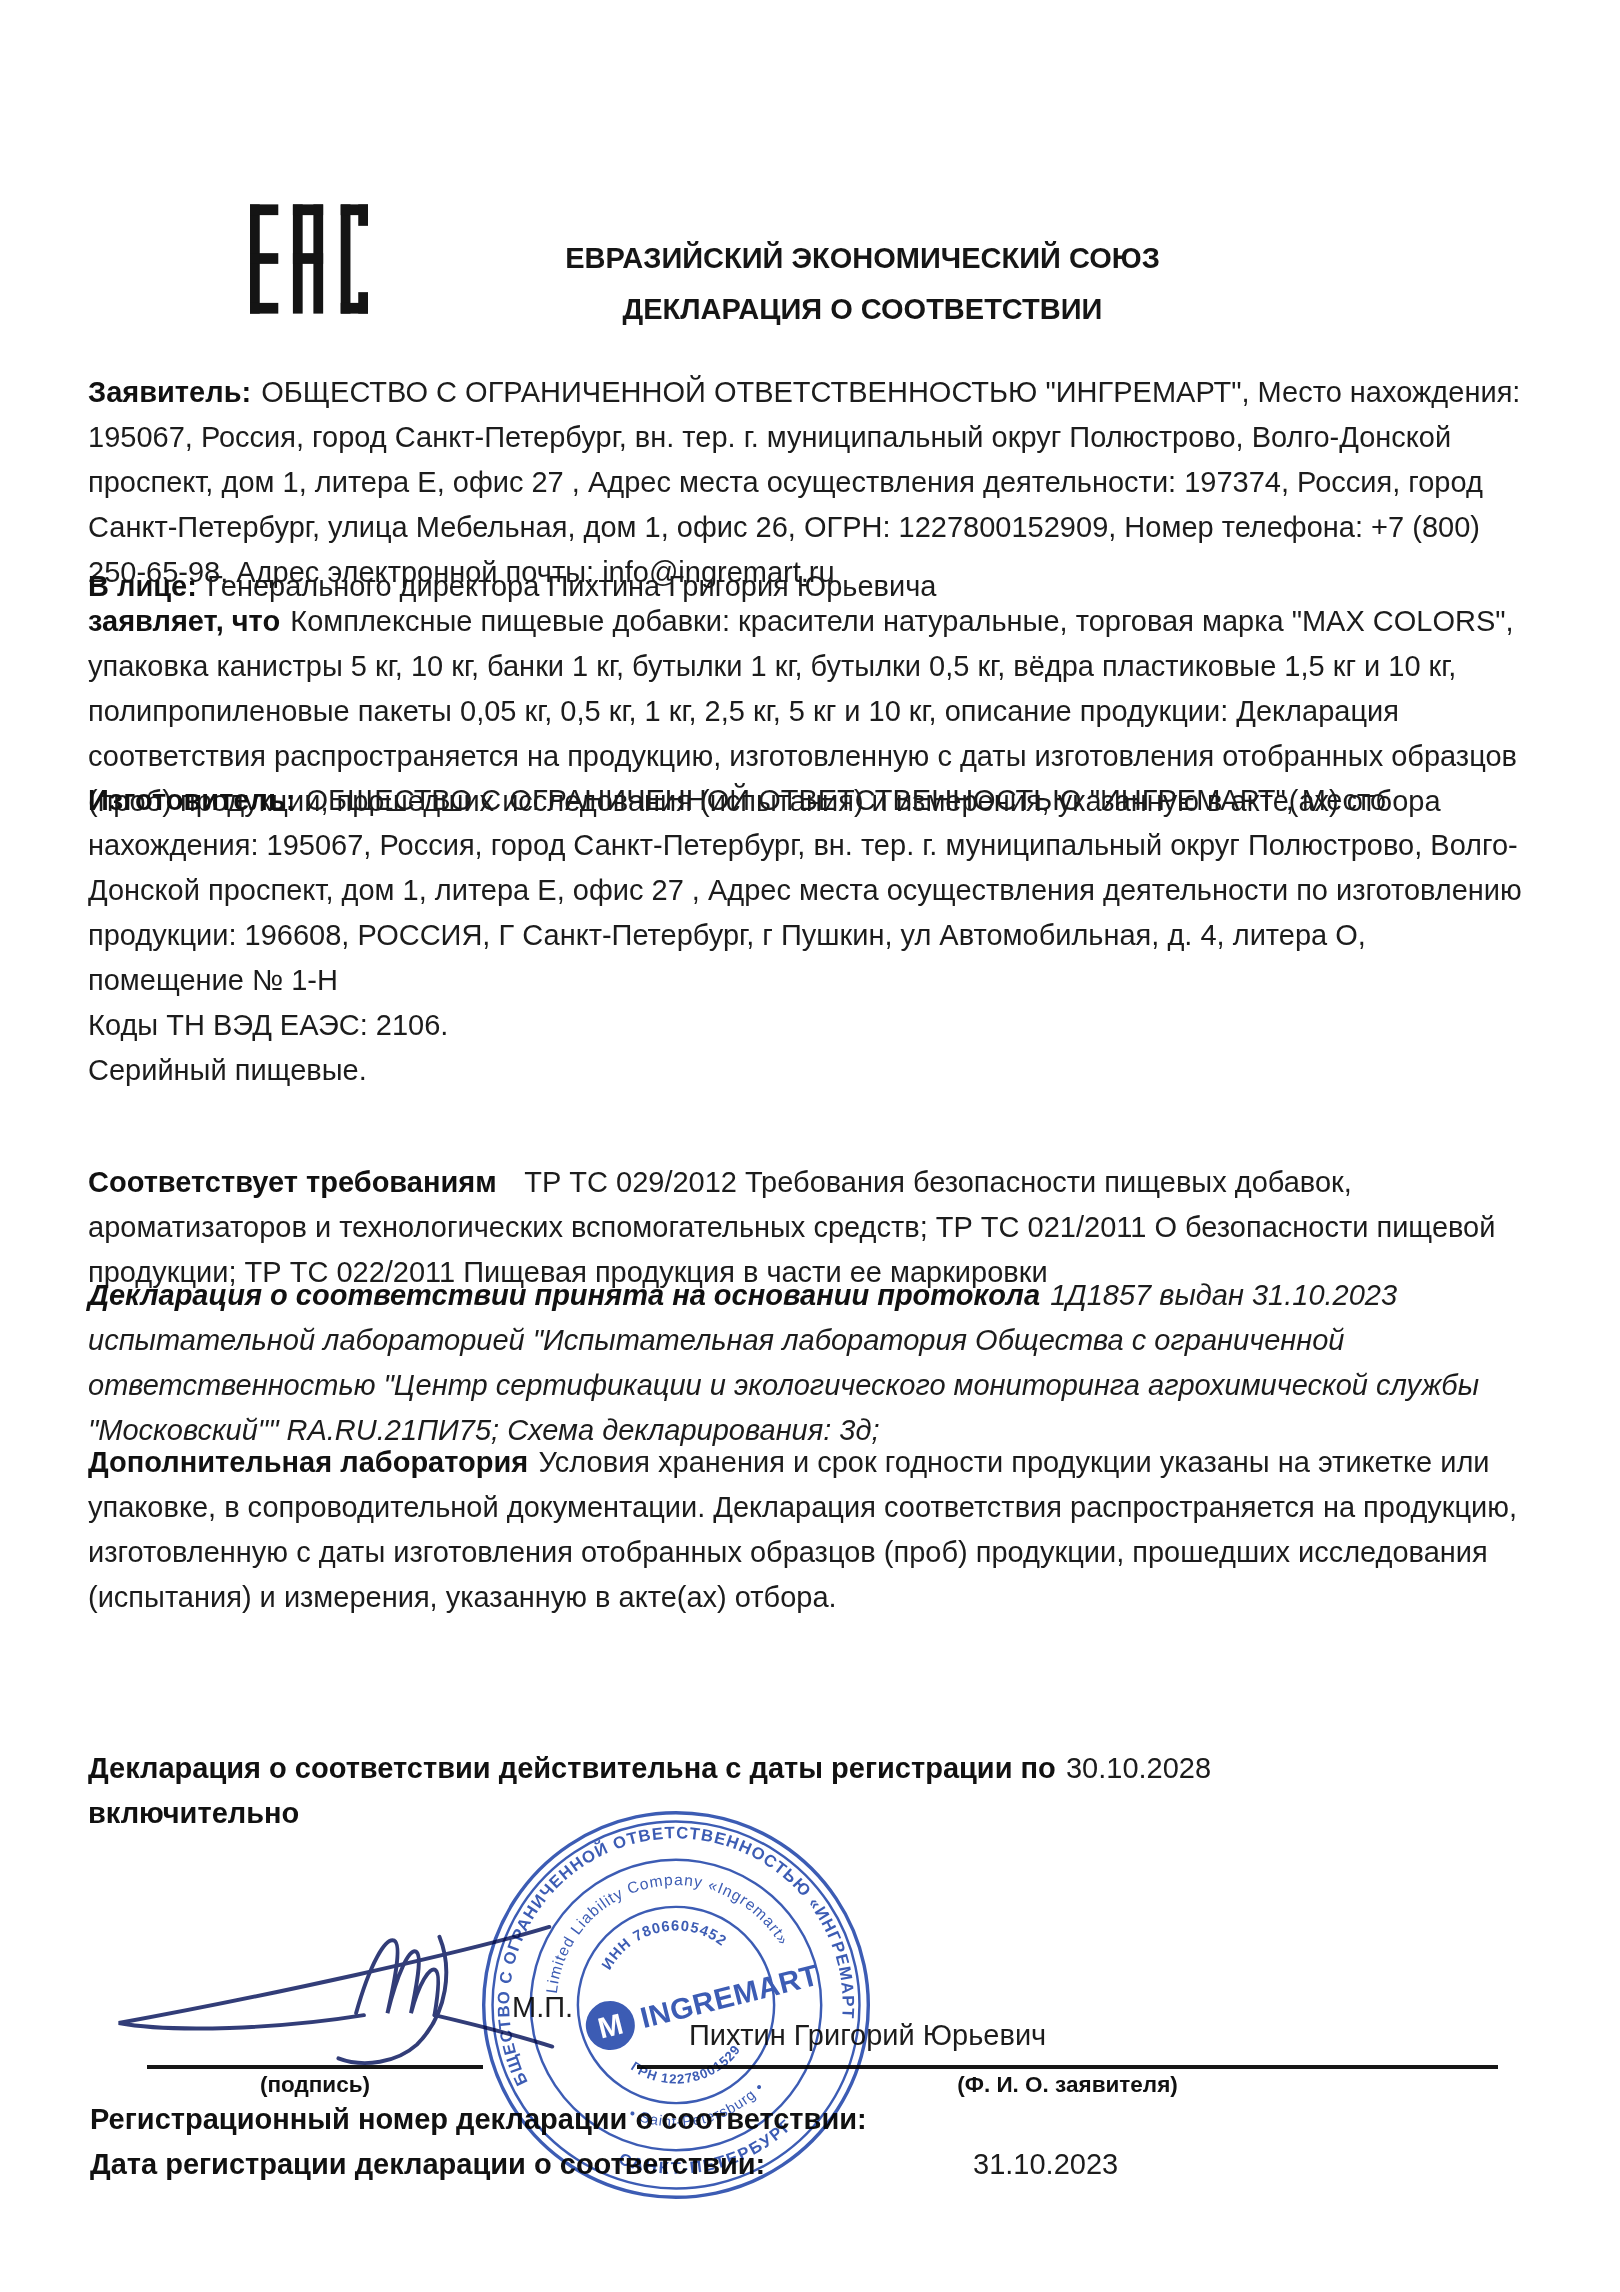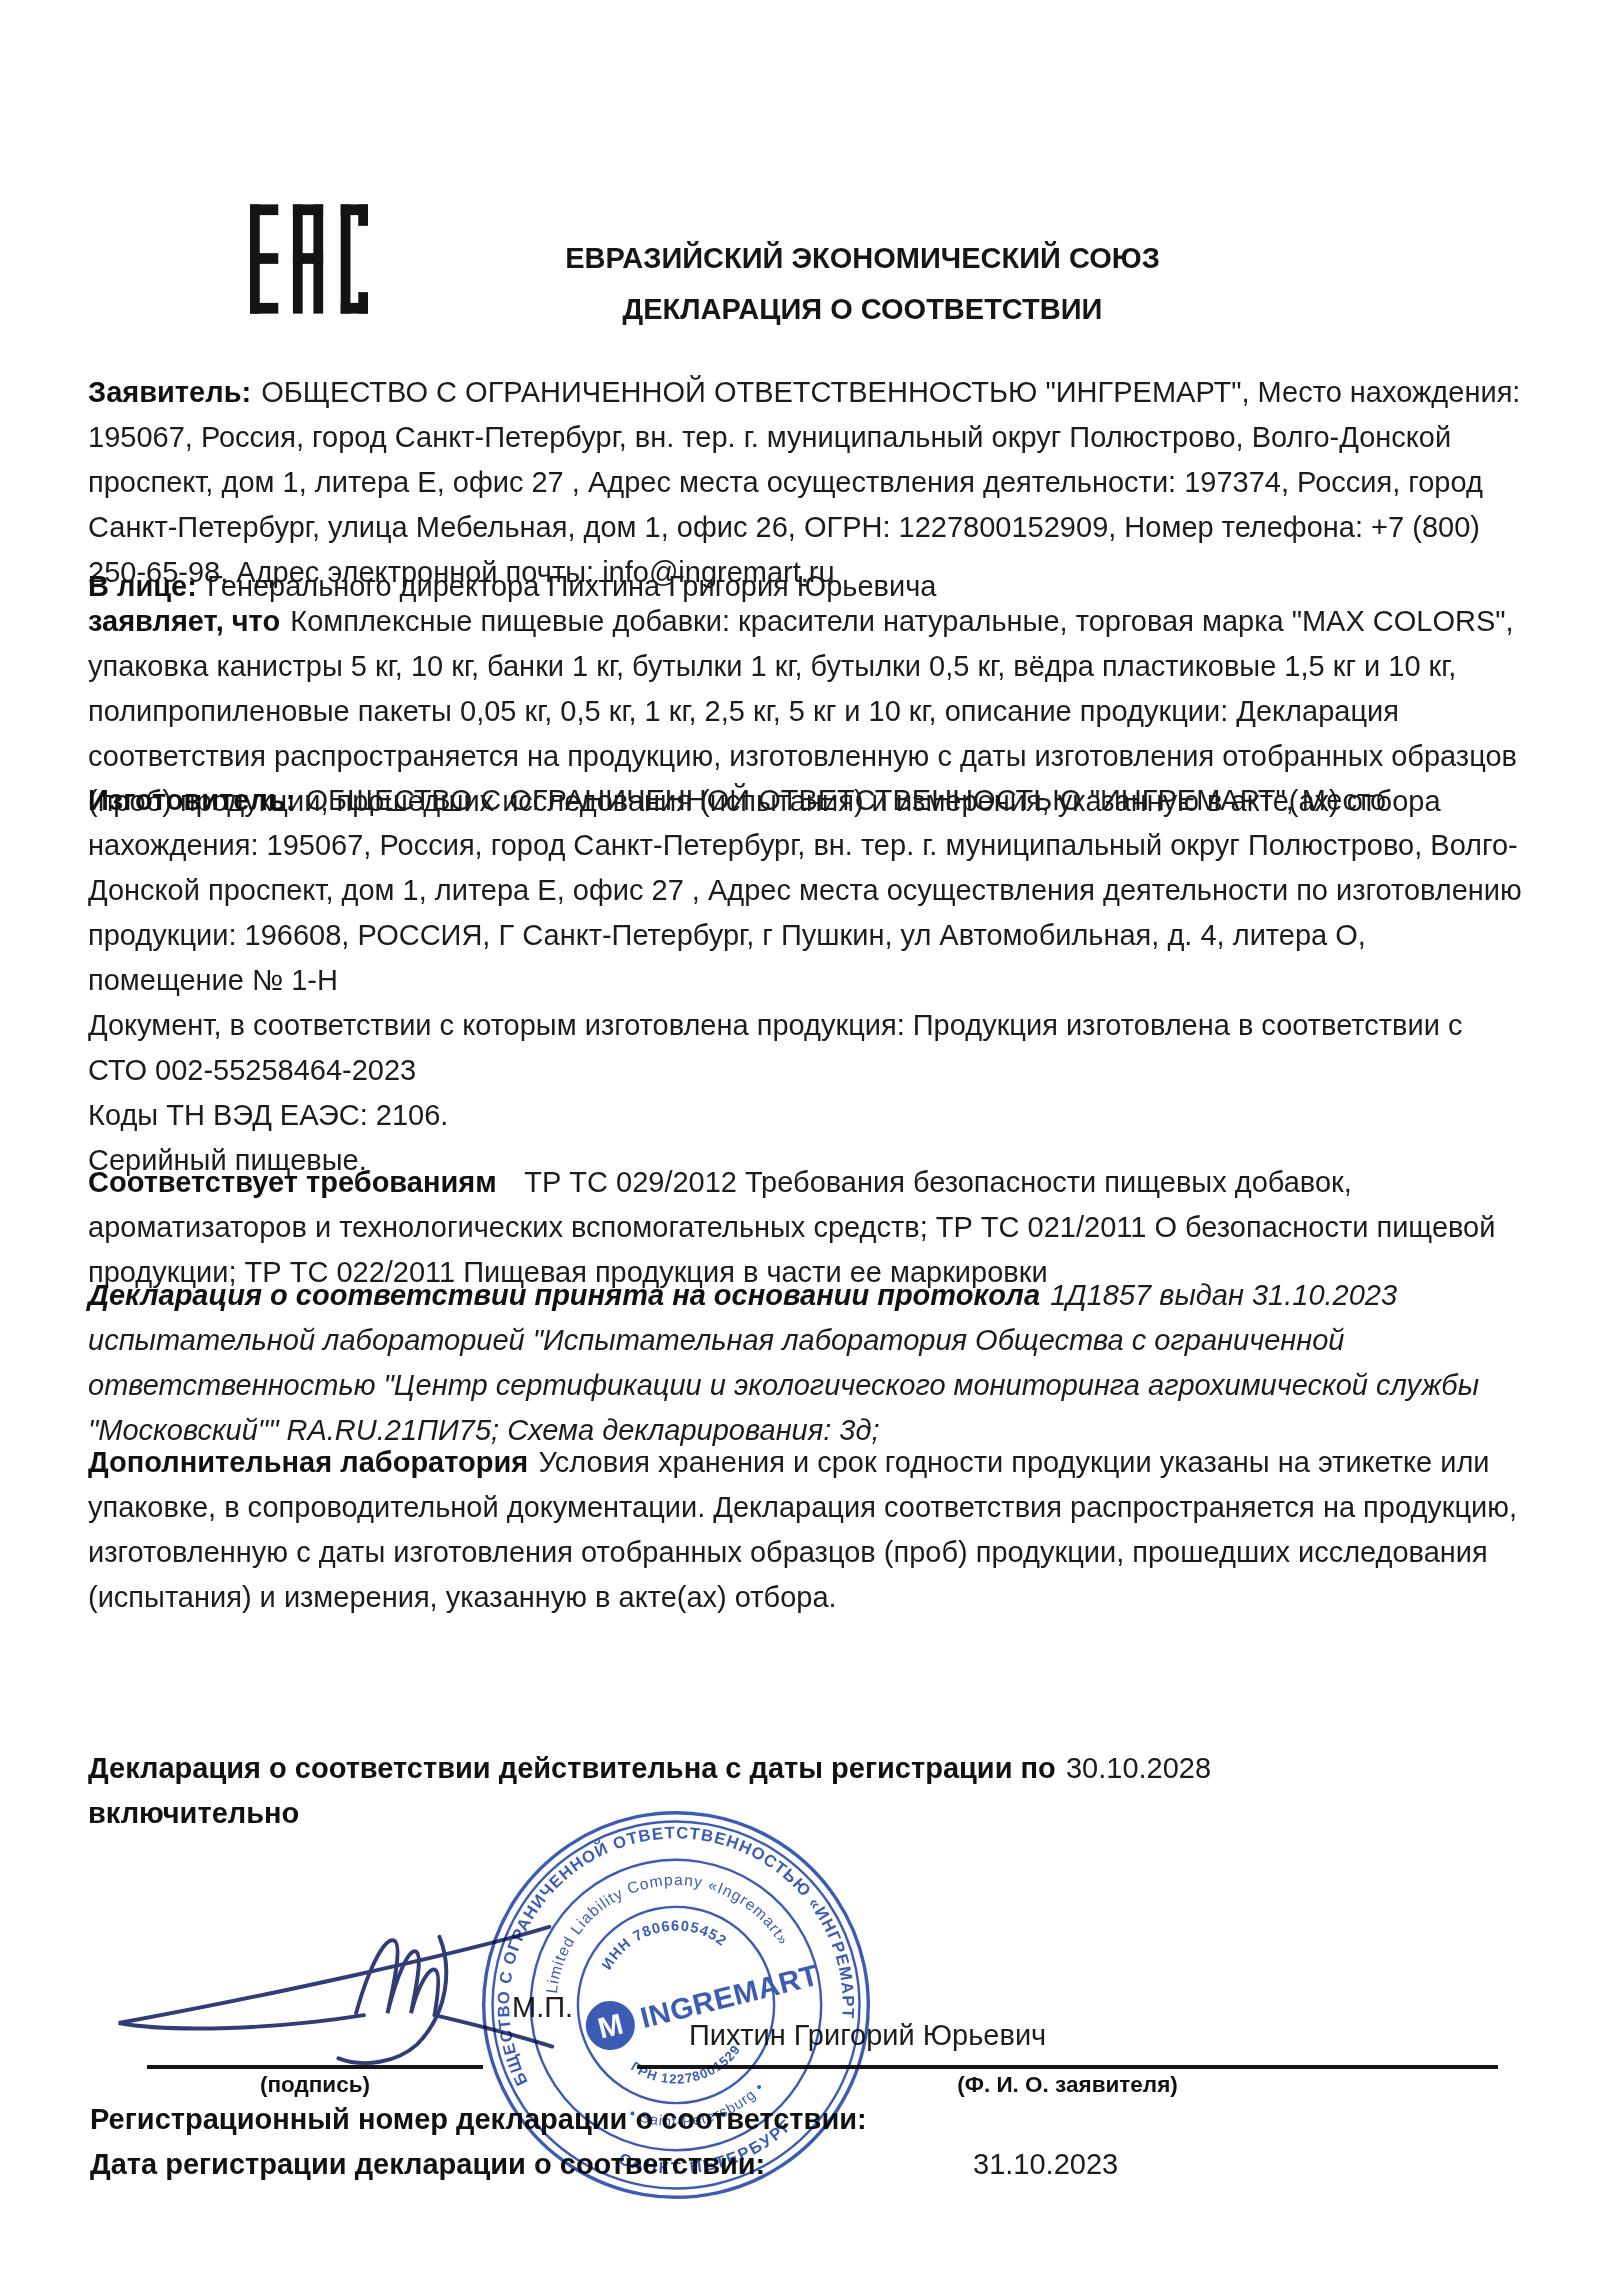--- a/index.html
+++ b/index.html
@@ -82,21 +82,20 @@
   </div>
 
   <div class="abs para" style="top:599px;">
     <b class="lbl">заявляет, что</b><span>Комплексные пищевые добавки: красители натуральные, торговая марка "MAX COLORS", упаковка канистры 5 кг, 10 кг, банки 1 кг, бутылки 1 кг, бутылки 0,5 кг, вёдра пластиковые 1,5 кг и 10 кг, полипропиленовые пакеты 0,05 кг, 0,5 кг, 1 кг, 2,5 кг, 5 кг и 10 кг, описание продукции: Декларация соответствия распространяется на продукцию, изготовленную с даты изготовления отобранных образцов (проб) продукции, прошедших исследования (испытания) и измерения, указанную в акте(ах) отбора</span>
   </div>
 
   <div class="abs para" style="top:778px;">
     <div>
       <b class="lbl">Изготовитель:</b><span>ОБЩЕСТВО С ОГРАНИЧЕННОЙ ОТВЕТСТВЕННОСТЬЮ "ИНГРЕМАРТ", Место нахождения: 195067, Россия, город Санкт-Петербург, вн. тер. г. муниципальный округ Полюстрово, Волго-Донской проспект, дом 1, литера Е, офис 27 , Адрес места осуществления деятельности по изготовлению продукции: 196608, РОССИЯ, Г Санкт-Петербург, г Пушкин, ул Автомобильная, д. 4, литера О, помещение № 1-Н</span>
     </div>
-    <div>Документ, в соответствии с которым изготовлена продукция: Продукция изготовлена в соответствии с СТО 002-55258464-2023</div>
     <div>Коды ТН ВЭД ЕАЭС: 2106.</div>
     <div>Серийный пищевые.</div>
   </div>
 
   <div class="abs para" style="top:1160px;">
     <b class="lbl lbl-wide">Соответствует требованиям</b><span>ТР ТС 029/2012 Требования безопасности пищевых добавок, ароматизаторов и технологических вспомогательных средств; ТР ТС 021/2011 О безопасности пищевой продукции; ТР ТС 022/2011 Пищевая продукция в части ее маркировки</span>
   </div>
 
   <div class="abs para" style="top:1273px;font-style:italic;">
     <b class="lbl">Декларация о соответствии принята на основании протокола</b><span>1Д1857 выдан 31.10.2023 испытательной лабораторией "Испытательная лаборатория Общества с ограниченной ответственностью "Центр сертификации и экологического мониторинга агрохимической службы "Московский"" RA.RU.21ПИ75; Схема декларирования: 3д;</span>

